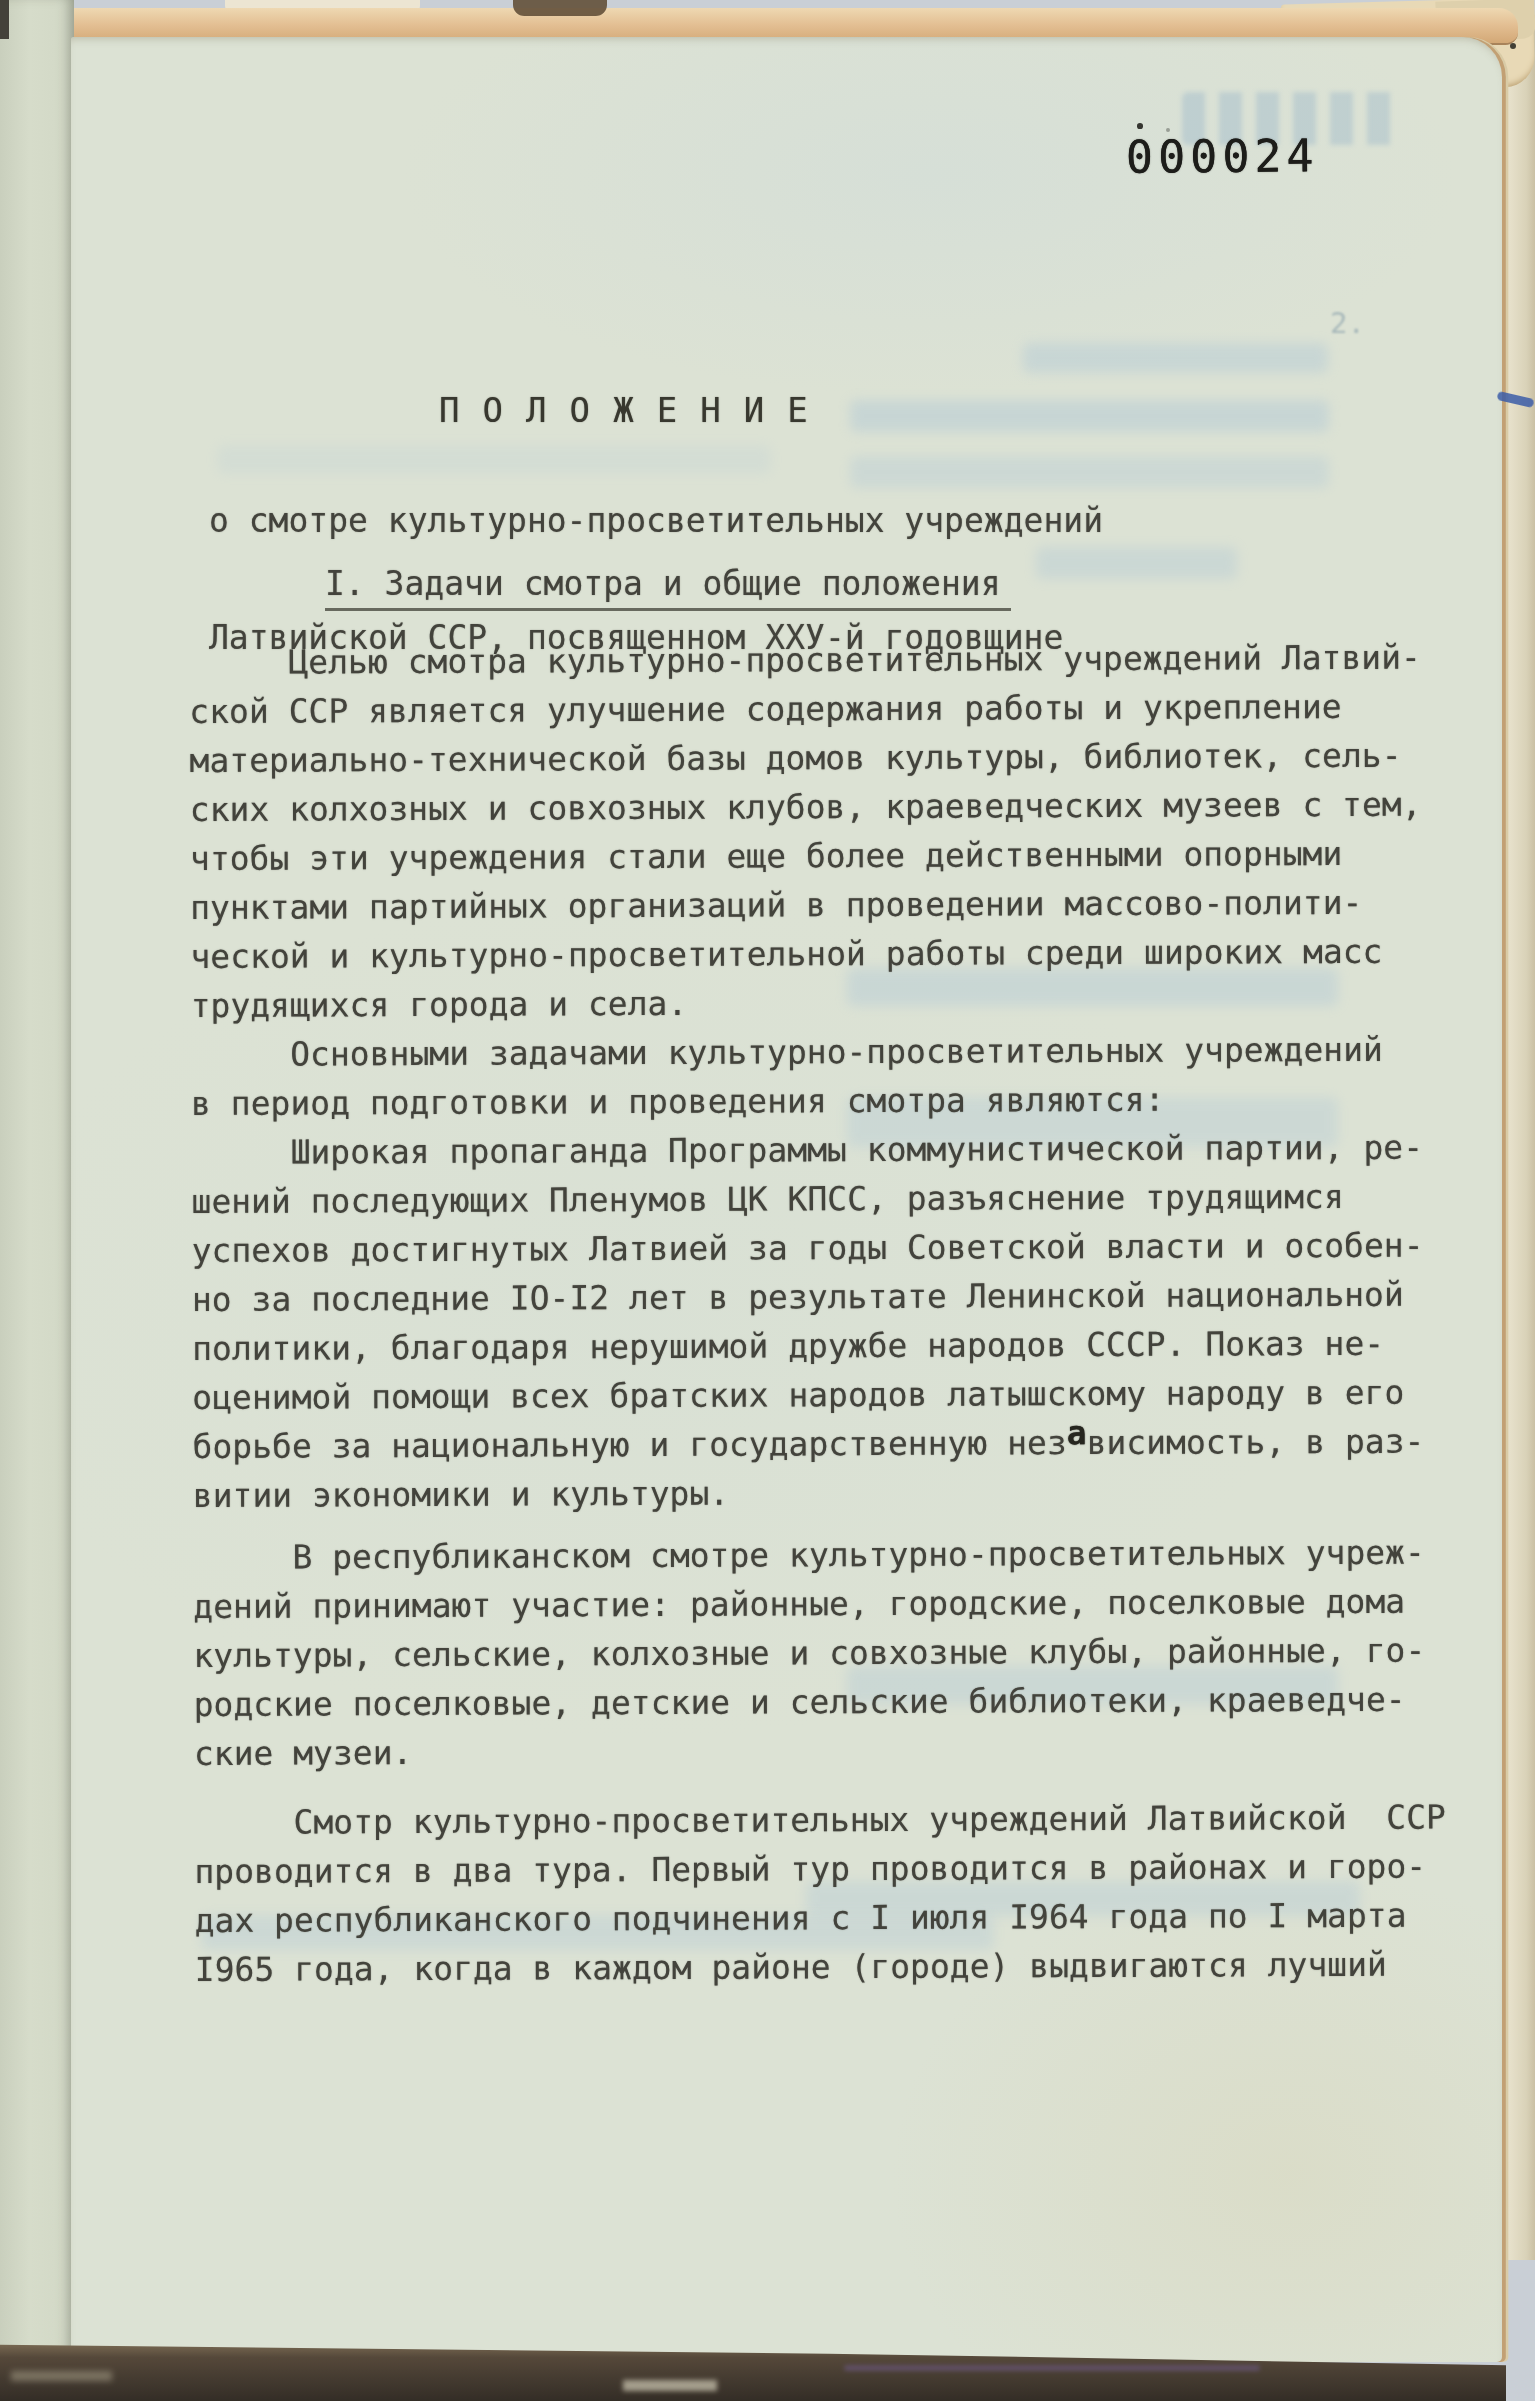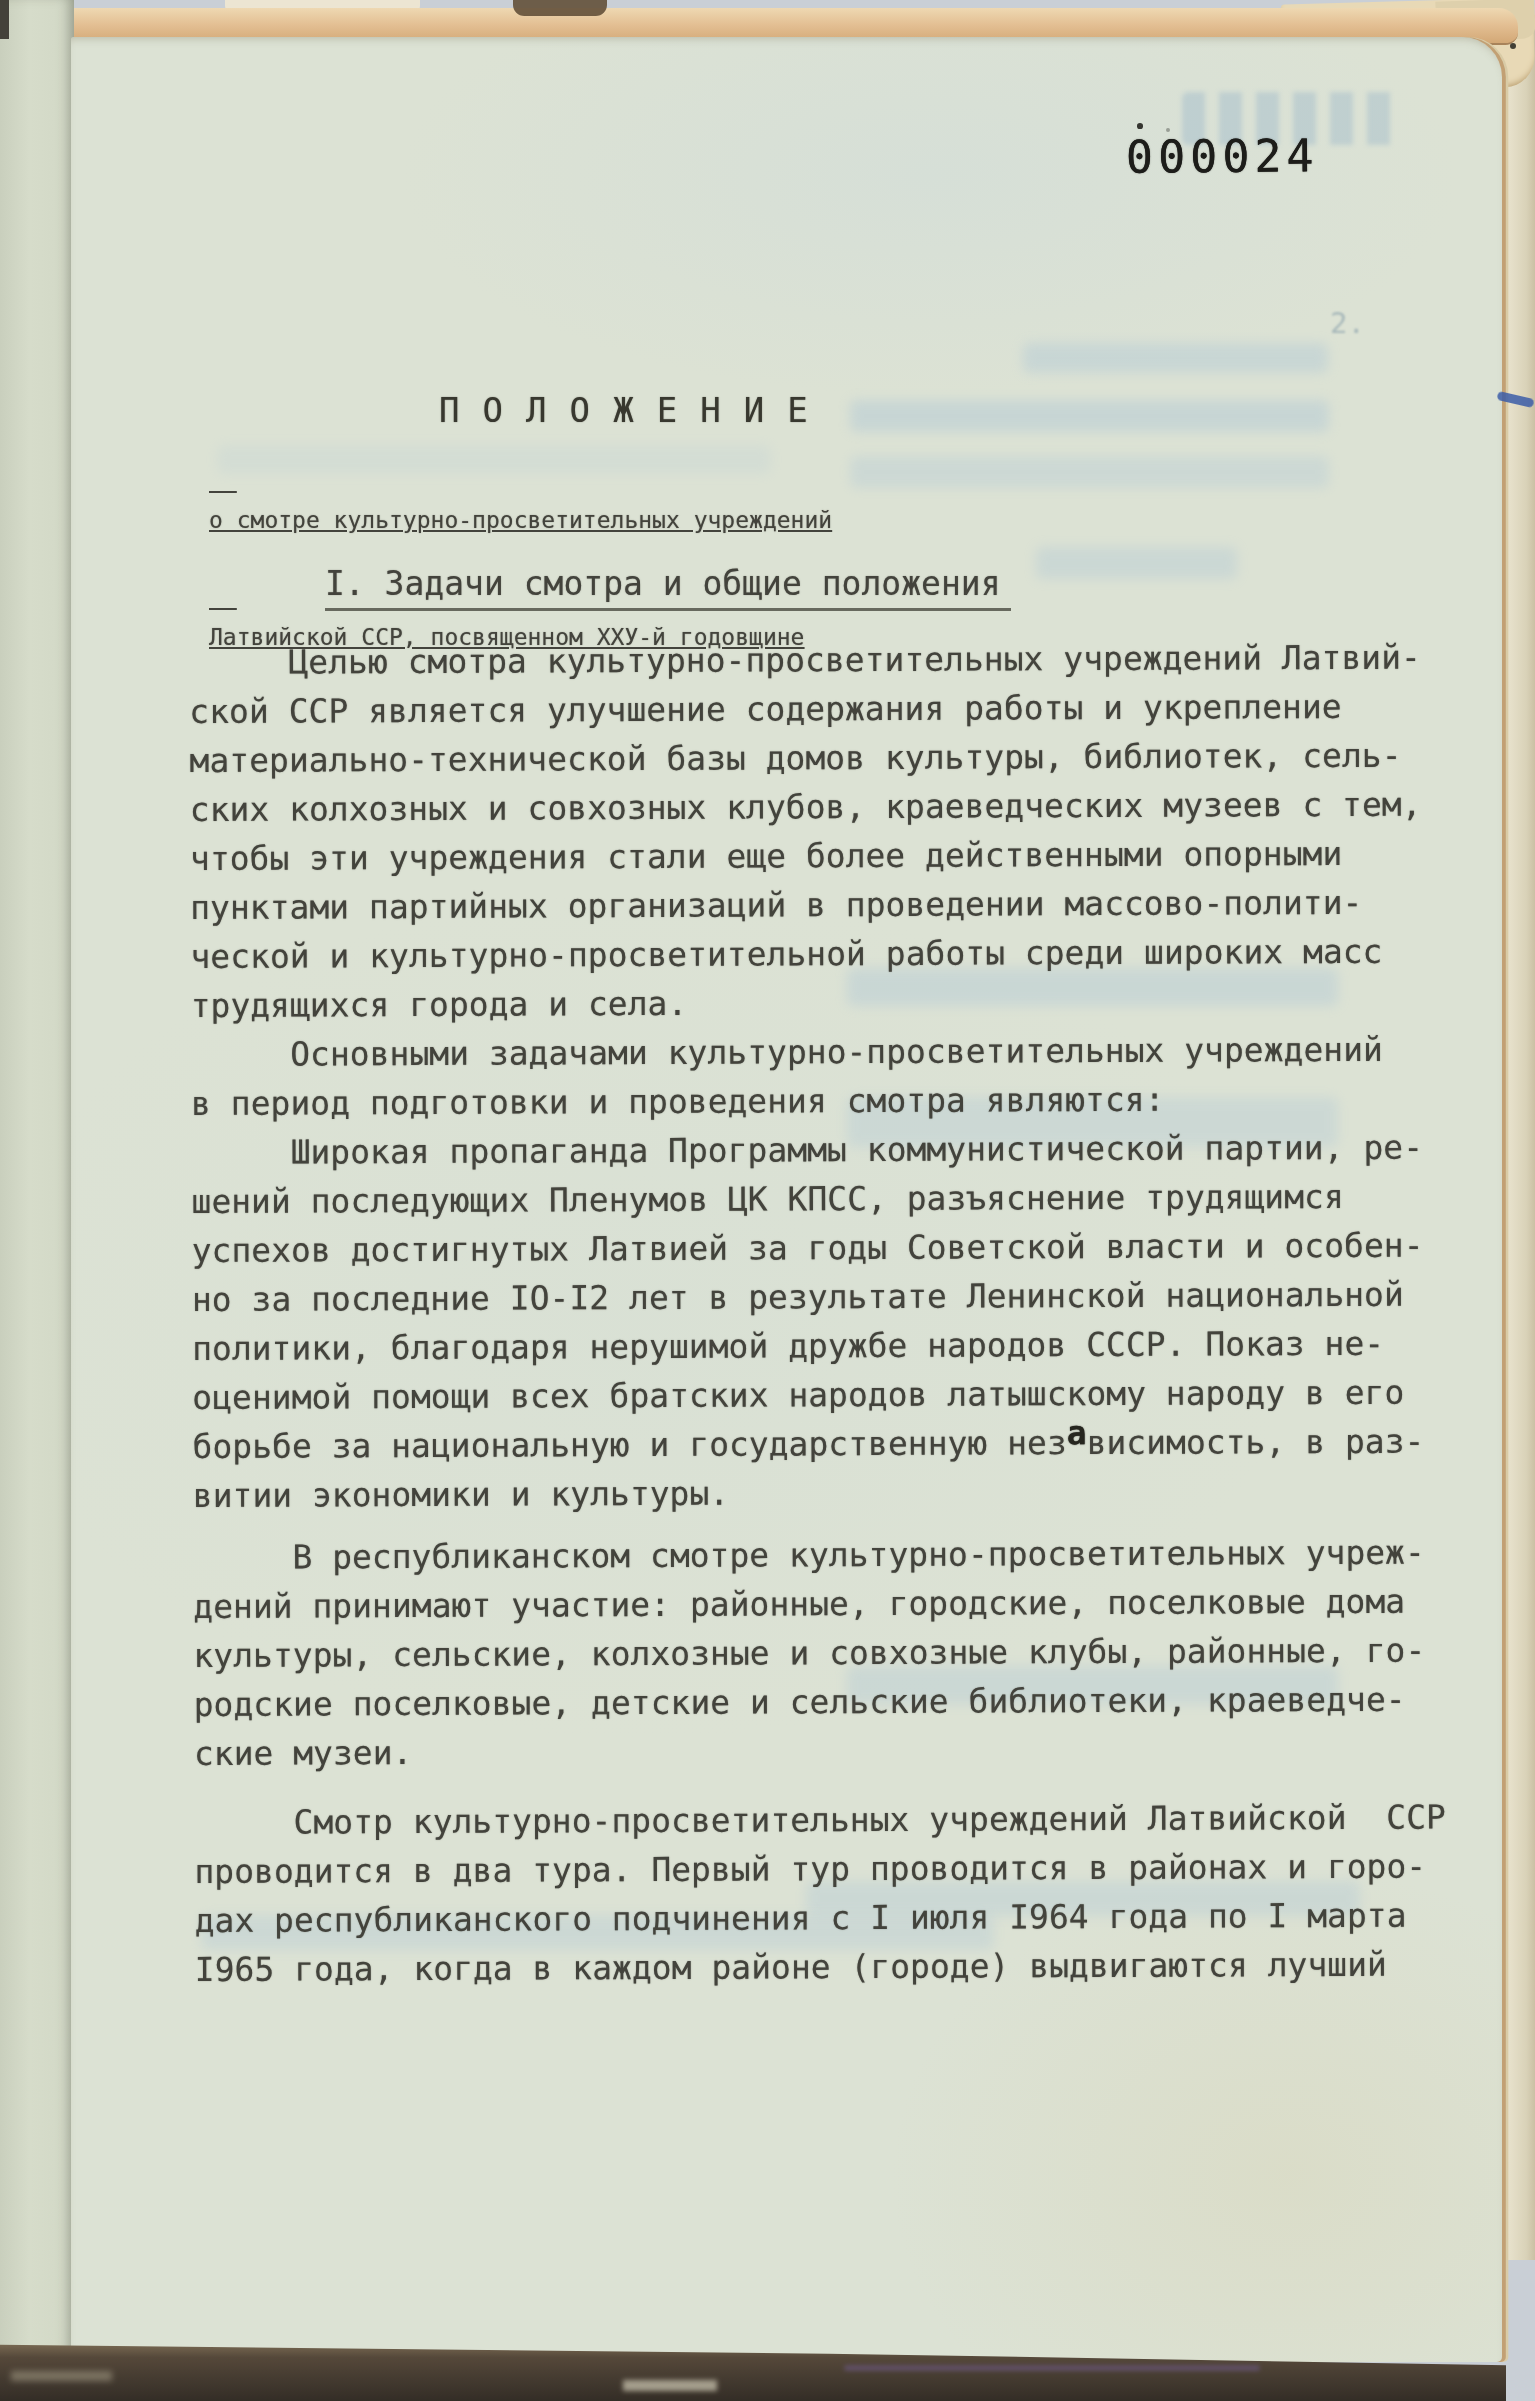--- a/index.html
+++ b/index.html
@@ -84,21 +84,21 @@
     font-size:45px;letter-spacing:5px;color:#1d1d1a;
     text-shadow:0 0 0.6px #1d1d1a, 0 0 1.9px rgba(30,30,25,.4);
     transform:rotate(-.4deg);
   }
   .doc-title{
     position:absolute;left:439px;top:346px;
     font-size:34px;letter-spacing:1.3px;color:#38382f;
     text-shadow:0 0 1.3px rgba(50,50,42,.6);white-space:pre;margin-top:44px;
   }
   .subtitle{
-    position:absolute;left:209px;top:423px;font-size:23px;line-height:39px;white-space:pre;text-decoration:underline;
+    position:absolute;left:209px;top:423px;font-size:33px;line-height:39px;white-space:pre;
   }
   .section-heading{
     position:absolute;left:313px;top:564px;font-size:33px;white-space:pre;
     border-bottom:3.1px solid rgba(70,70,60,.78);padding:0 10px 5px 0;margin-left:12px;
   }
   .body-text{
     position:absolute;left:189px;top:638px;width:1234px;
     font-size:33px;line-height:49px;
     transform:rotate(-.25deg);transform-origin:0 0;
   }

